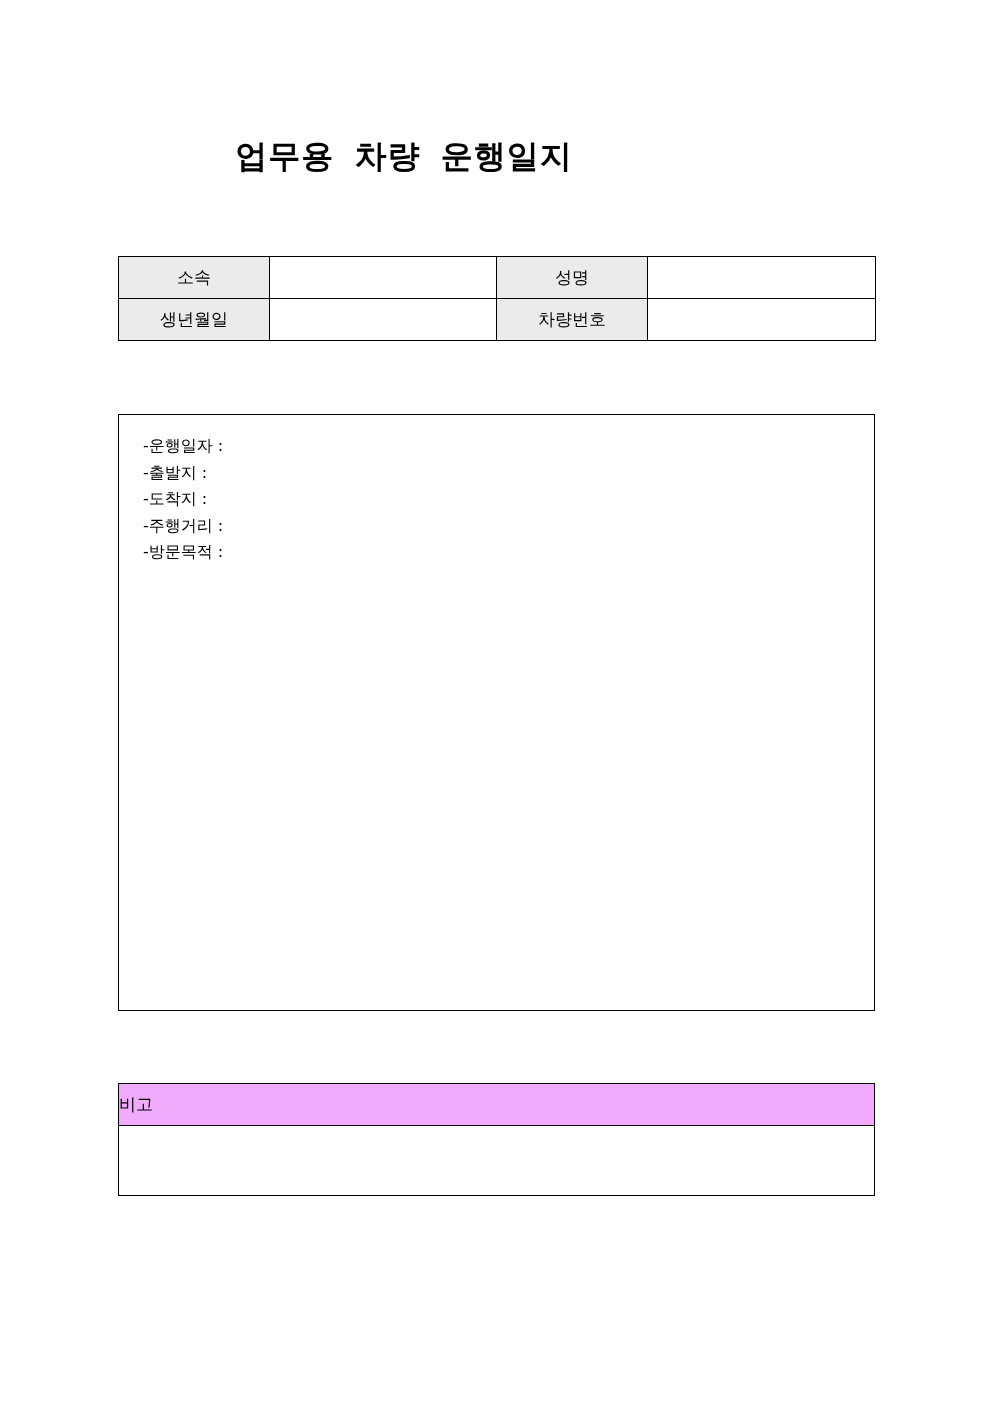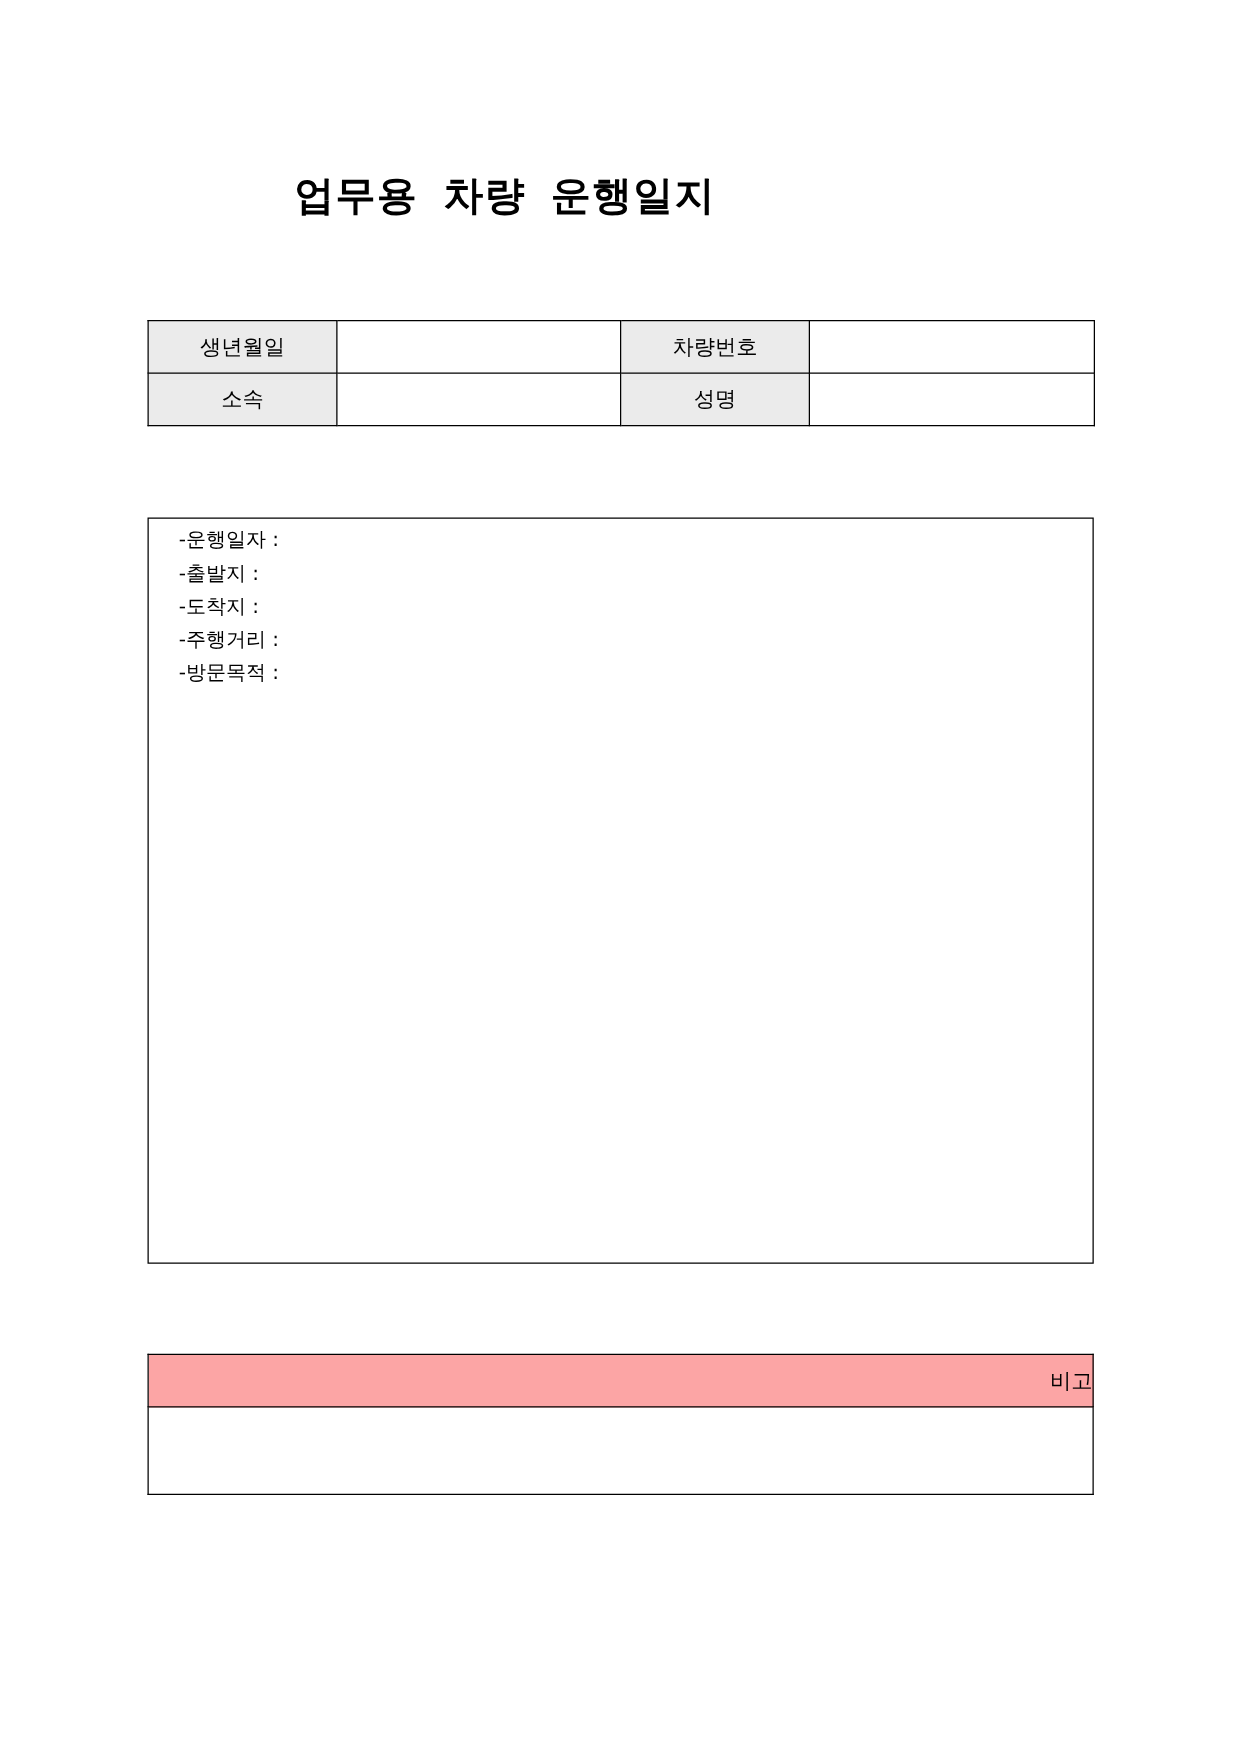--- a/index.html
+++ b/index.html
@@ -50,21 +50,21 @@
       position: absolute;
       left: 118px;
       top: 414px;
       width: 755px;
       height: 595px;
       border: 1px solid #000;
     }
     .content-list {
       position: absolute;
       left: 24px;
-      top: 4px;
+      top: 18px;
       margin: 0;
       padding: 0;
       list-style: none;
     }
     .content-list li {
       font-size: 16px;
       line-height: 26.5px;
       white-space: pre;
     }
     table.remarks {
@@ -73,23 +73,23 @@
       top: 1083px;
       width: 757px;
       border-collapse: collapse;
       table-layout: fixed;
     }
     table.remarks td {
       border: 1px solid #000;
       padding: 0;
     }
     table.remarks td.head {
-      background: #fca5a5;
+      background: #f0abfc;
       height: 41px;
-      text-align: right;
+      text-align: left;
       vertical-align: middle;
       font-size: 17px;
     }
     table.remarks td.body {
       height: 69px;
     }
   </style>
 </head>
 <body>
 
@@ -97,29 +97,29 @@
 
 <table class="info">
   <colgroup>
     <col style="width:151px">
     <col style="width:227px">
     <col style="width:151px">
     <col style="width:228px">
   </colgroup>
   <tbody>
       <tr>
+    <td class="label">소속</td>
+    <td></td>
+    <td class="label">성명</td>
+    <td></td>
+  </tr>
+  <tr>
     <td class="label">생년월일</td>
     <td></td>
     <td class="label">차량번호</td>
-    <td></td>
-  </tr>
-  <tr>
-    <td class="label">소속</td>
-    <td></td>
-    <td class="label">성명</td>
     <td></td>
   </tr>
 </tbody>
   </table>
 
 <div class="content-box">
   <ul class="content-list">
     <li><span>-운행일자</span><span> :</span><span></span></li>
     <li><span>-출발지</span><span> :</span><span></span></li>
     <li><span>-도착지</span><span> :</span><span></span></li>

